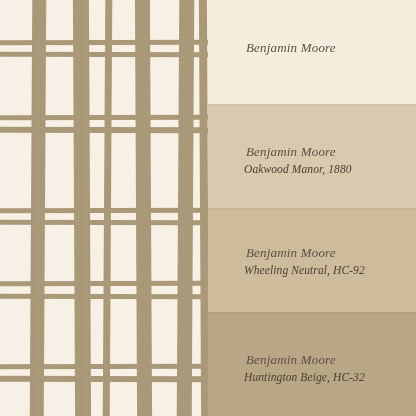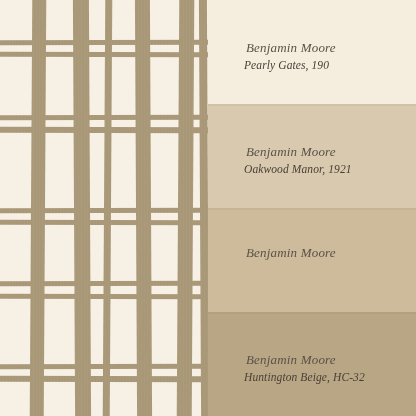--- a/index.html
+++ b/index.html
@@ -123,32 +123,32 @@
         <div class="stripe-h wobble-a" style="top: 364px; height: 5px; background: rgb(169, 152, 119);"></div>
         <div class="stripe-h wobble-b" style="top: 376px; height: 6px; background: rgb(169, 152, 119);"></div>
       </div>
     <div class="plaid-grain"></div>
   </div>
 
   <div class="swatch-column">
       <div class="swatch" style="top: 0px; height: 104px; background: rgb(245, 237, 222);"></div>
       <div class="swatch-label" style="top: 40px;">
         <p class="brand">Benjamin Moore</p>
-        <p class="color-name">Pearly Gates, 190</p>
       </div>
       <div class="swatch" style="top: 104px; height: 104px; background: rgb(217, 201, 174);"></div>
       <div class="seam" style="top: 104px;"></div>
       <div class="swatch-label" style="top: 144px;">
         <p class="brand">Benjamin Moore</p>
-        <p class="color-name">Oakwood Manor, 1921</p>
+        <p class="color-name">Oakwood Manor, 1880</p>
       </div>
       <div class="swatch" style="top: 208px; height: 104px; background: rgb(205, 187, 155);"></div>
       <div class="seam" style="top: 208px;"></div>
       <div class="swatch-label" style="top: 245px;">
         <p class="brand">Benjamin Moore</p>
+        <p class="color-name">Wheeling Neutral, HC-92</p>
       </div>
       <div class="swatch" style="top: 312px; height: 104px; background: rgb(185, 166, 132);"></div>
       <div class="seam" style="top: 312px;"></div>
       <div class="swatch-label" style="top: 352px;">
         <p class="brand">Benjamin Moore</p>
         <p class="color-name">Huntington Beige, HC-32</p>
       </div>
     </div>
 
 </div>

